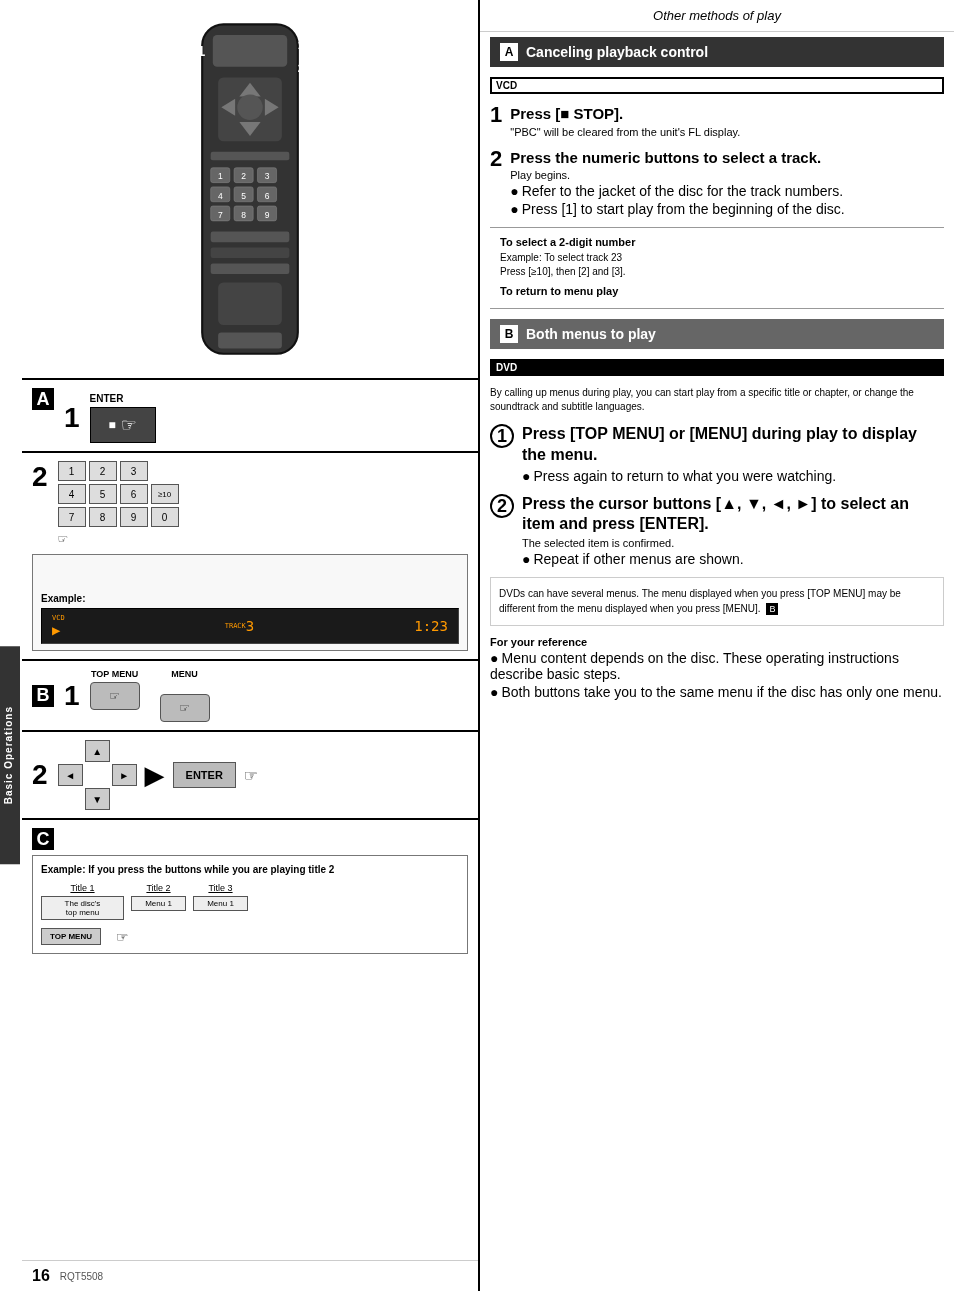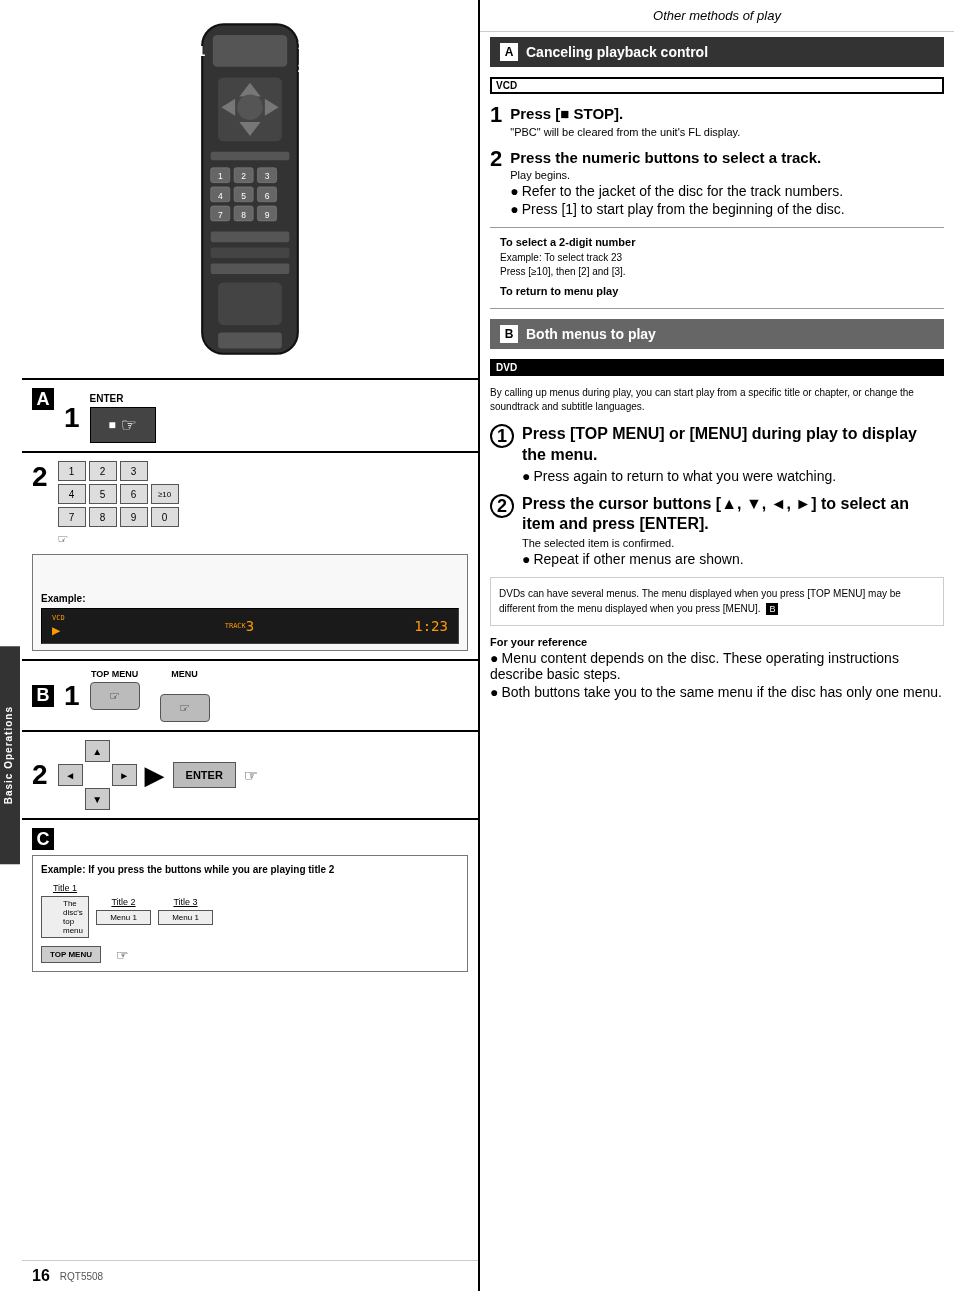--- a/index.html
+++ b/index.html
@@ -428,24 +428,24 @@
           <span style="font-size:16px;">☞</span>
         </div>
       </div>
     </div>
 
     <div style="padding:8px 10px; flex:1;">
       <div class="section-label">C</div>
       <div style="border:1px solid #777; padding:8px; margin-top:5px;">
         <div style="font-size:10px; font-weight:bold; margin-bottom:8px;">Example: If you press the buttons while you are playing title 2</div>
 
-        <div style="display:flex; gap:2px; font-size:9px; margin-bottom:8px; align-items:center;">
+        <div style="display:flex; gap:2px; font-size:9px; margin-bottom:8px; align-items:flex-start;">
           <div style="display:flex; flex-direction:column; align-items:center;">
             <div style="text-decoration:underline; margin-bottom:3px;">Title 1</div>
-            <div style="border:1px solid #555; padding:2px 21px; font-size:8px; background:#eee; width:48px; text-align:center;">The disc's top menu</div>
+            <div style="border:1px solid #555; padding:2px 21px; font-size:8px; background:#eee; width:83px; text-align:center;">The disc's top menu</div>
           </div>
           <div style="display:flex; flex-direction:column; align-items:center; margin-left:5px;">
             <div style="text-decoration:underline; margin-bottom:3px;">Title 2</div>
             <div style="border:1px solid #555; padding:2px 5px; font-size:8px; background:#eee; width:55px; text-align:center;">Menu 1</div>
           </div>
           <div style="display:flex; flex-direction:column; align-items:center; margin-left:5px;">
             <div style="text-decoration:underline; margin-bottom:3px;">Title 3</div>
             <div style="border:1px solid #555; padding:2px 5px; font-size:8px; background:#eee; width:55px; text-align:center;">Menu 1</div>
           </div>
         </div>

